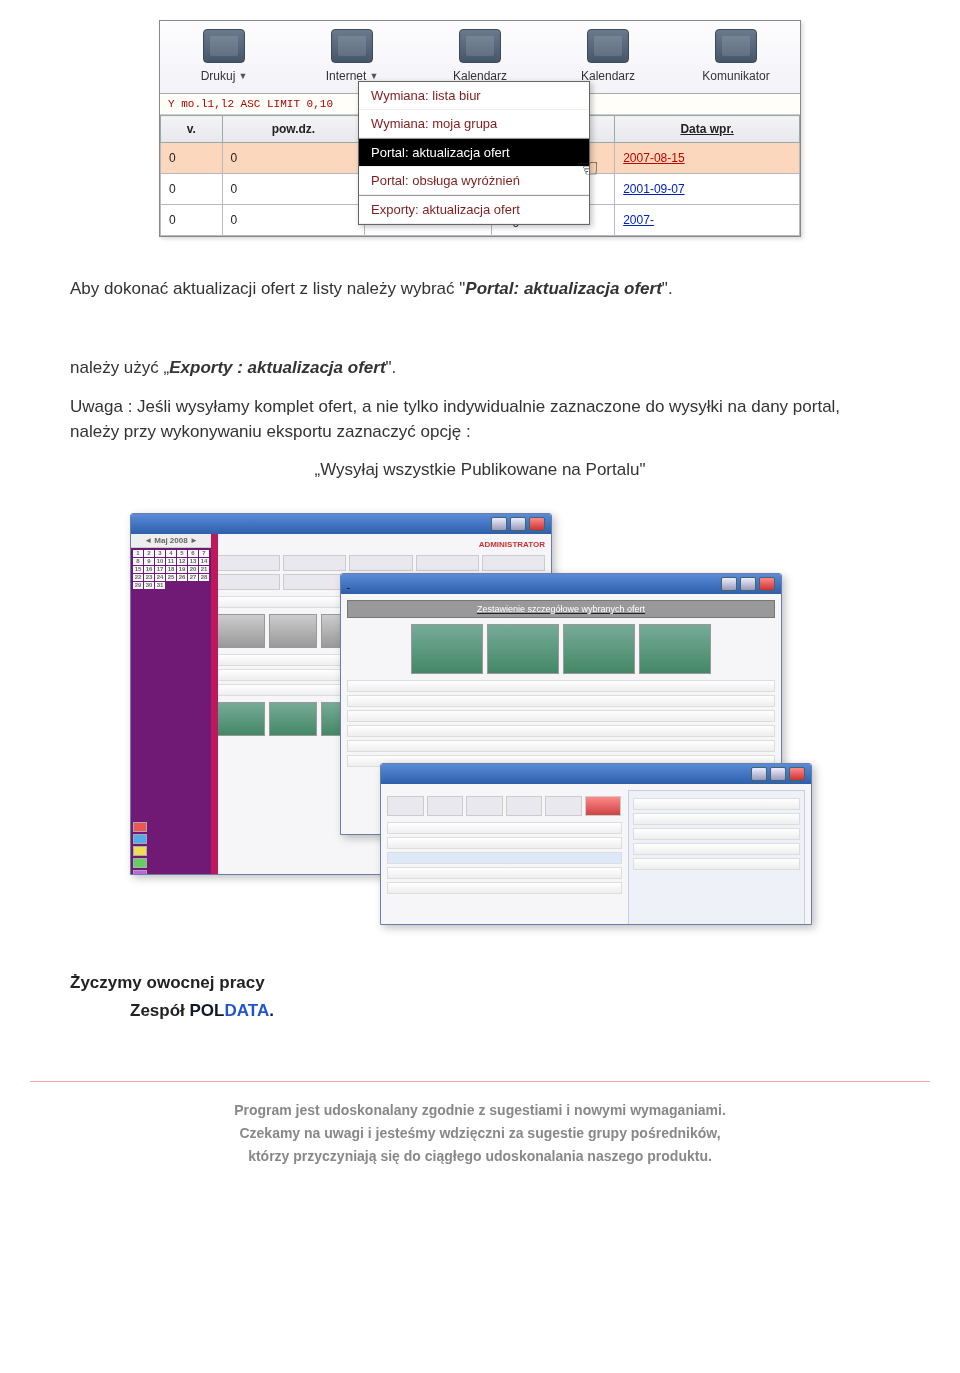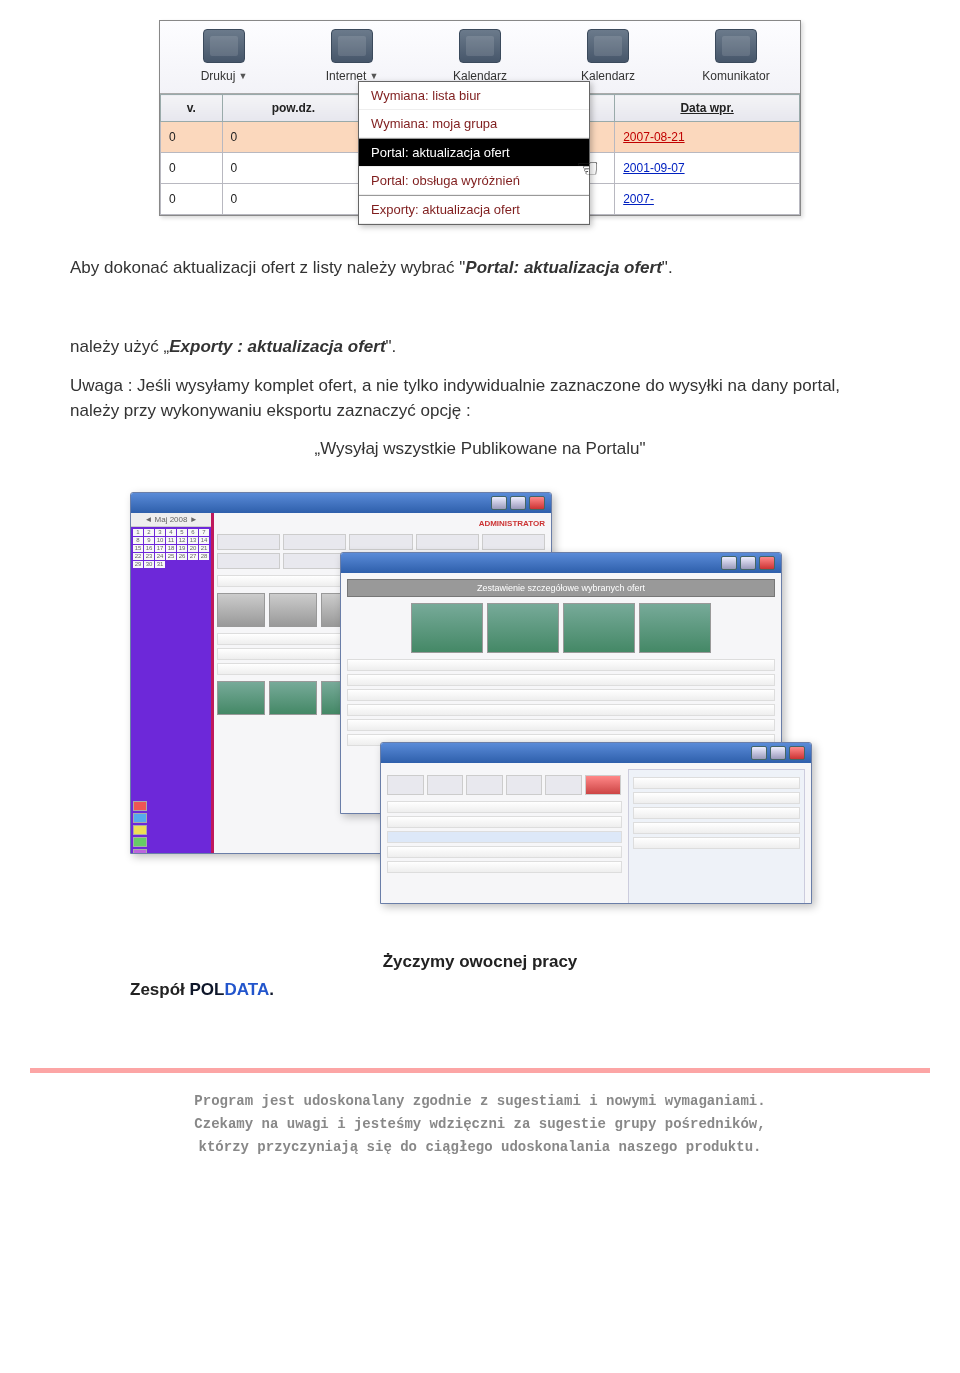--- a/index.html
+++ b/index.html
@@ -37,32 +37,32 @@
 .win .tb-btn{width:14px;height:12px;background:linear-gradient(#eef,#99b);border:1px solid #466;border-radius:2px;}
 .win .tb-btn.close{background:linear-gradient(#f88,#c33);}
 .win-body{background:#f6f6f8;height:calc(100% - 20px);padding:6px;font-size:8px;color:#666;}
 .mini-row{height:10px;background:linear-gradient(#fff,#eee);margin:3px 0;border:1px solid #ddd;}
 .mini-grid{display:grid;grid-template-columns:repeat(5,1fr);gap:3px;margin:6px 0;}
 .mini-cell{height:14px;background:#e8e8ee;border:1px solid #ccc;}
 .mini-thumbs{display:flex;gap:4px;margin:6px 0;flex-wrap:wrap;}
 .mini-thumb{width:46px;height:32px;background:linear-gradient(#7a9,#486);border:1px solid #999;}
 .mini-thumb.gray{background:linear-gradient(#ccc,#999);}
 .mini-header{height:16px;background:#999;color:#fff;text-align:center;line-height:16px;font-size:9px;border:1px solid #777;margin-bottom:4px;}
-.calendar-left{position:absolute;left:0;top:0;width:80px;bottom:0;background:#6d28d9;border-right:3px solid #be185d;}
+.calendar-left{position:absolute;left:0;top:0;width:80px;bottom:0;background:#701a75;border-right:7px solid #be185d;font-weight:bold;}
 .cal-header{font-size:8px;text-align:center;padding:2px;background:#eee;border-bottom:1px solid #ccc;}
 .cal-grid{display:grid;grid-template-columns:repeat(7,1fr);gap:1px;padding:2px;}
 .cal-day{height:7px;font-size:6px;background:#f8f8f8;text-align:center;}
 .color-swatches{position:absolute;left:2px;bottom:6px;display:flex;flex-direction:column;gap:2px;}
 .sw{width:12px;height:8px;border:1px solid #aaa;}
 .sw.r{background:#e55;}.sw.b{background:#5ae;}.sw.y{background:#ed5;}.sw.g{background:#6c6;}.sw.p{background:#b6d;}
-.finish-heading{font-size:17px;font-weight:bold;padding:0 70px;text-align:center;}
+.finish-heading{font-size:17px;font-weight:bold;padding:0 70px;}
 .team-line{font-size:17px;font-weight:bold;padding:8px 70px 40px 130px;}
 .brand-pol{color:#0f172a;}
 .brand-data{color:#2255cc;font-weight:bold;}
-.footer{border-top:5px solid #fca5a5;margin:28px 30px 0 30px;padding:18px 0 0 0;font-family:Liberation Mono, monospace;}
+.footer{border-top:1px solid #fca5a5;margin:20px 30px 0 30px;padding:18px 0 0 0;}
 .footer p{margin:0 0 2px 0;font-size:14px;font-weight:bold;color:#888;text-align:center;line-height:1.5;}
 </style>
 </head>
 <body>
 
 <div class="page">
 
   <div class="screenshot1 ss1-wrap">
     <div class="toolbar" id="toolbar">
         <div class="tool-item"><div class="tool-icon"></div><div class="tool-label">
@@ -76,37 +76,38 @@
         <div class="tool-item"><div class="tool-icon"></div><div class="tool-label">
             <span>Kalendarz</span>
           </div></div>
         <div class="tool-item"><div class="tool-icon"></div><div class="tool-label">
             <span>Kalendarz</span>
           </div></div>
         <div class="tool-item"><div class="tool-icon"></div><div class="tool-label">
             <span>Komunikator</span>
           </div></div>
       </div>
+    <div class="query-bar">Y mo.l1,l2 ASC LIMIT 0,10</div>
     <table class="tbl">
       <thead>
         <tr id="hdr-row">
             <th>v.</th>
             <th>pow.dz.</th>
             <th>p.</th>
             <th>techn.</th>
             <th><span class="u">Data wpr.</span></th>
           </tr>
       </thead>
       <tbody id="tbl-body">
           <tr class="row-peach">
             <td>0</td>
             <td>0</td>
             <td></td>
             <td></td>
-            <td class="date-cell red">2007-08-21</td>
+            <td class="date-cell red">2007-08-15</td>
           </tr>
           <tr class="row-white">
             <td>0</td>
             <td>0</td>
             <td>3</td>
             <td>cegła</td>
             <td class="date-cell">2001-09-07</td>
           </tr>
           <tr class="row-white">
             <td>0</td>
@@ -227,21 +228,21 @@
             <div class="sw r"></div>
             <div class="sw b"></div>
             <div class="sw y"></div>
             <div class="sw g"></div>
             <div class="sw p"></div>
           </div>
         </div>
       </div>
     </div>
 
-    <div class="win" style="left:210px;top:60px;width:440px;height:260px;">
+    <div class="win" style="left:210px;top:60px;width:440px;height:260px;text-decoration:underline;">
       <div class="titlebar">
         <span>&nbsp;</span>
         <div class="tb-buttons">
           <div class="tb-btn"></div>
           <div class="tb-btn"></div>
           <div class="tb-btn close"></div>
         </div>
       </div>
       <div class="win-body">
         <div class="mini-header">Zestawienie szczegółowe wybranych ofert</div>

